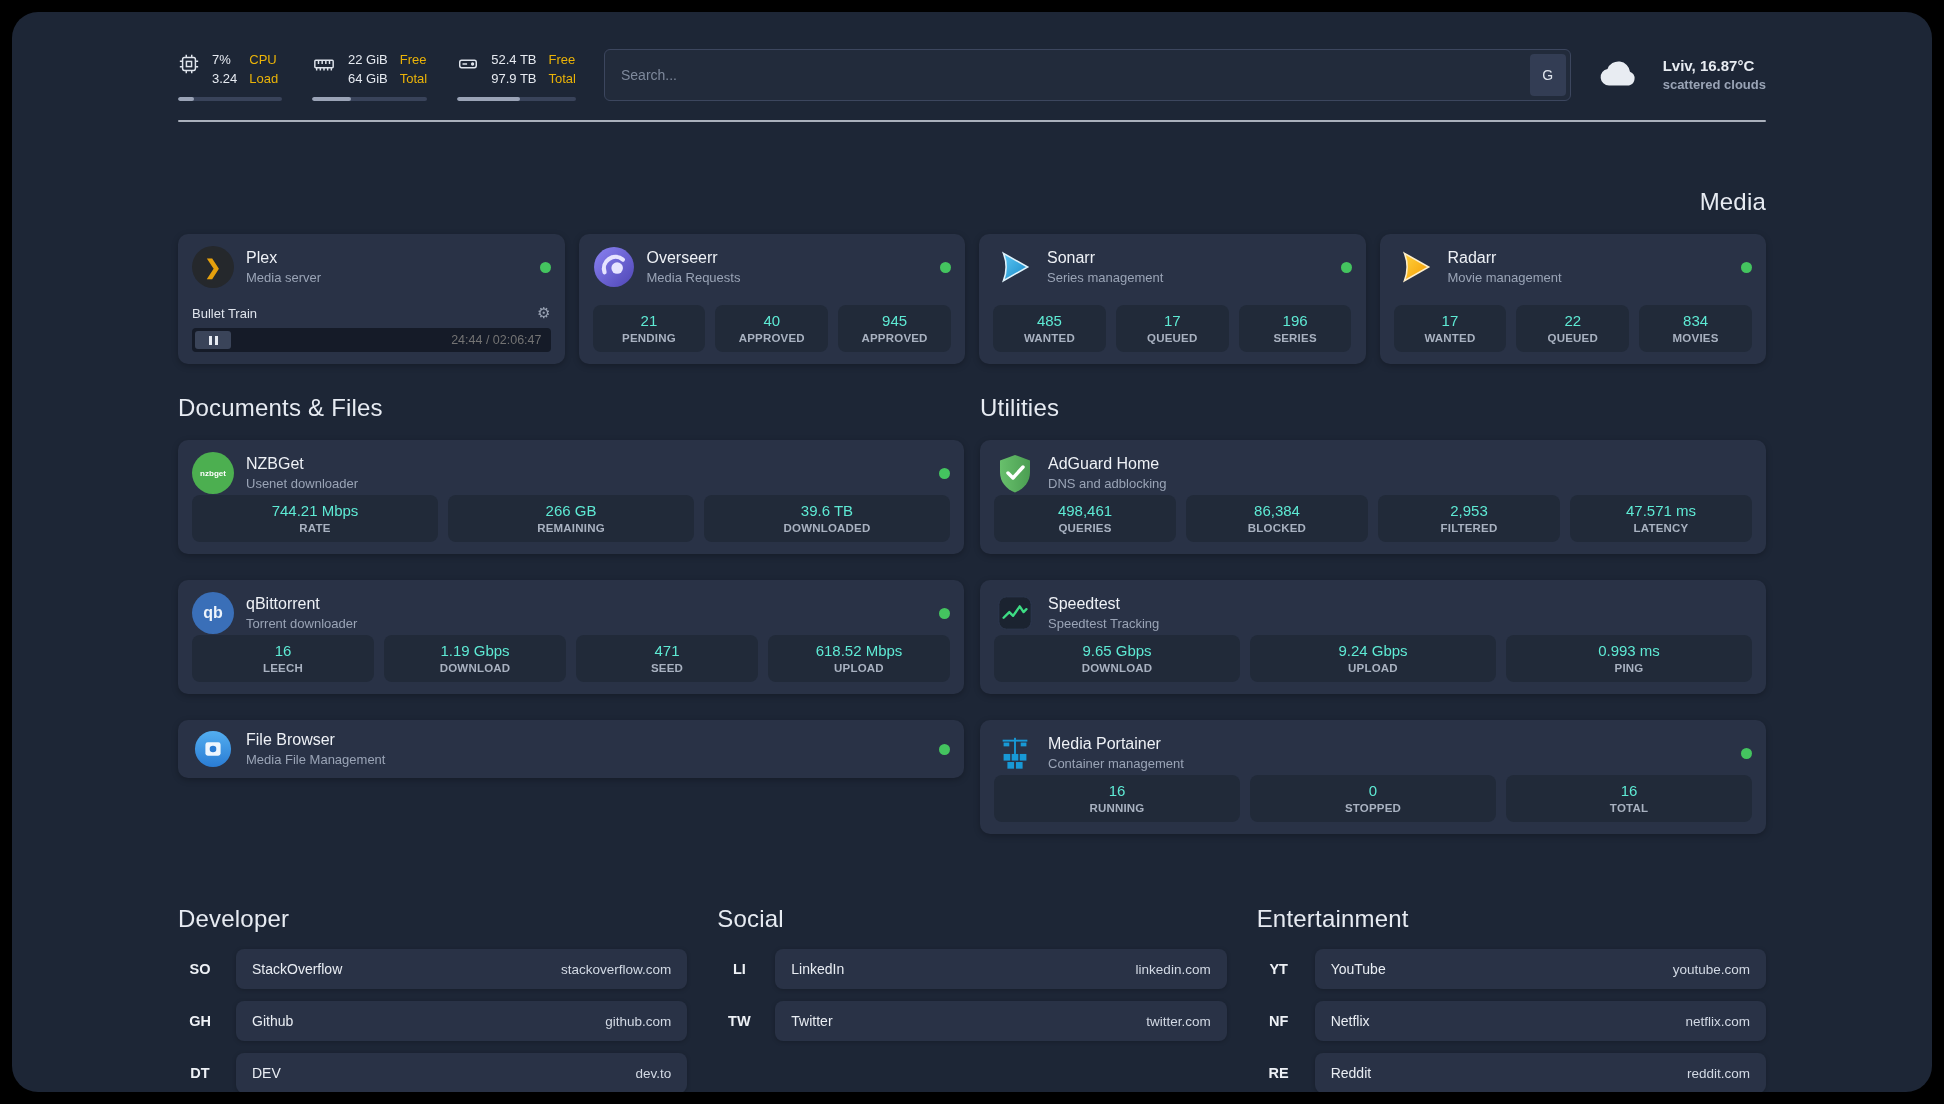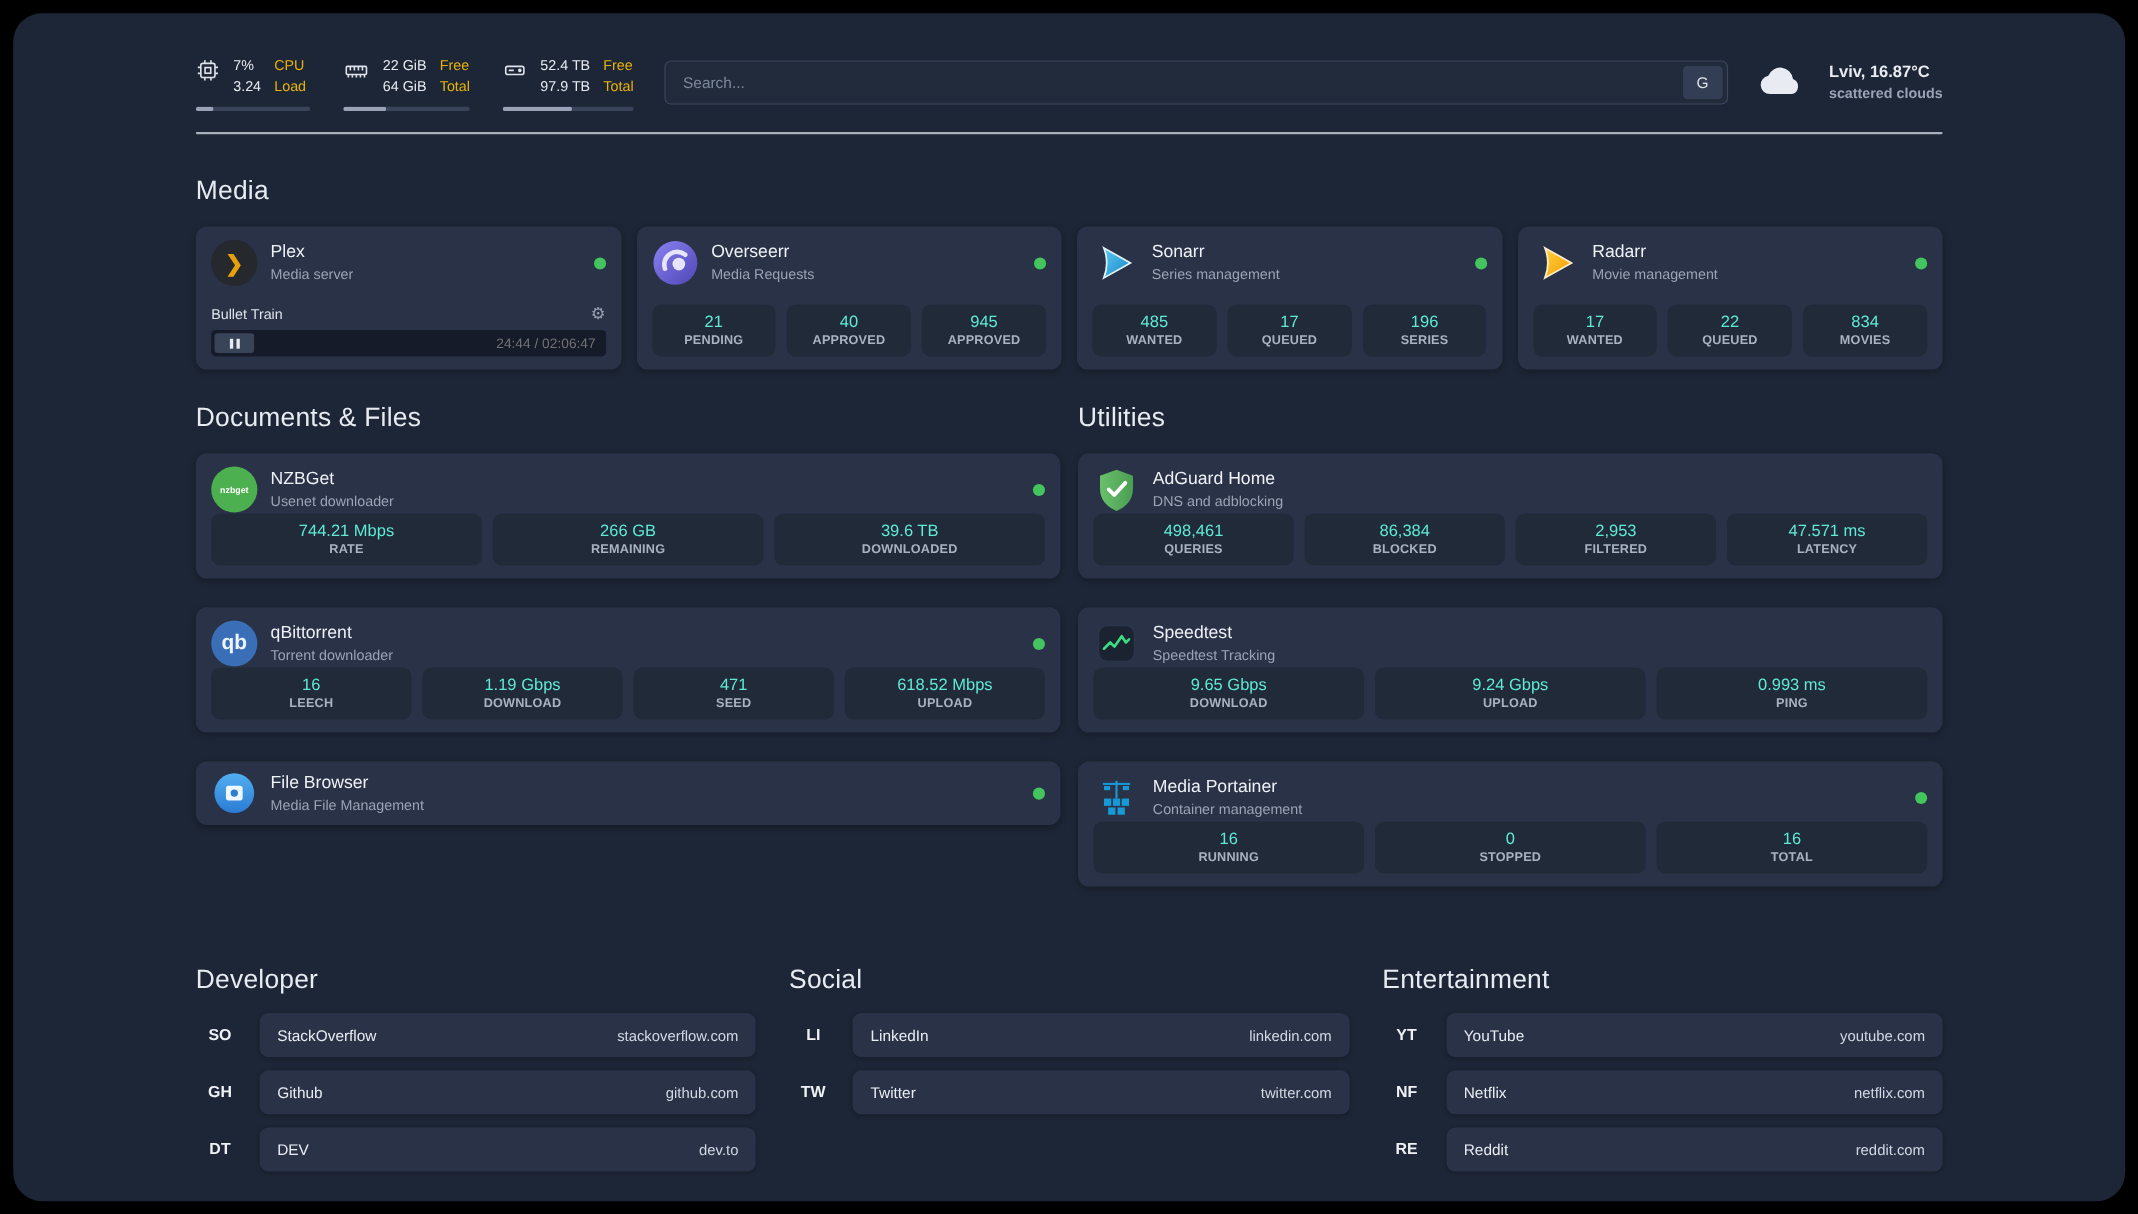--- a/index.html
+++ b/index.html
@@ -12,38 +12,38 @@
   .topbar { display:flex; align-items:center; margin-top:32px; height:62px; }
   .widgets { display:flex; gap:30px; }
   .widget { position:relative; display:flex; gap:12px; align-items:flex-start; padding-bottom:12px; min-width:104px; }
   .w-icon { color:#dfe4ec; margin-top:3px; display:flex; }
   .w-col { display:flex; flex-direction:column; font-size:13px; line-height:1.5; color:#e6eaf1; }
   .w-col.dim { color:#eab308;justify-content:center; }
   .w-cols { display:flex; gap:12px; }
   .w-bar { position:absolute; left:0; right:0; bottom:0; height:4px; background:#39435a; border-radius:2px; overflow:hidden; }
   .w-fill { height:100%; background:#9aa3b6; border-radius:2px; }
 
-  .searchwrap { flex:1; margin:0 28px; position:relative; height:40px; }
+  .searchwrap { flex:1; margin:0 28px; position:relative; height:52px; }
   .searchwrap input { width:100%; height:100%; background:#222b3b; border:1.5px solid #3c465e;
     border-radius:6px; color:#e6eaf1; padding:0 56px 0 16px; font-size:14px; outline:none;
     font-family:"Liberation Sans", sans-serif; }
   .searchwrap input::placeholder { color:#7e899c; }
   .g-btn { position:absolute; right:5px; top:5px; bottom:5px; width:36px; background:#333d54;
     border-radius:4px; color:#dfe4ec; font-size:14px; display:flex; align-items:center; justify-content:center; cursor:pointer; }
 
   .weather { display:flex; gap:24px; align-items:center;font-weight:bold; }
   .weather-lines { display:flex; flex-direction:column; line-height:1.4; }
   .weather-loc { font-size:15px; color:#e8ecf2; }
   .weather-cond { font-size:13px; color:#9aa4b6; }
 
   .divider { margin-top:14px; height:2px; background:rgba(224,230,240,0.72); border-radius:1px; }
 
   
   .sec-title { font-size:24px; color:#e7ebf2; font-weight:500; letter-spacing:.2px; }
-  .media-title { margin-top:38px; margin-bottom:18px; }
+  .media-title { margin-top:66px; margin-bottom:18px;text-align:right; }
   .media-grid { display:grid; grid-template-columns:repeat(4,1fr); gap:14px; }
 
   .card { background:#293246; border-radius:10px; padding:12px 14px;
     box-shadow:0 2px 6px rgba(0,0,0,.25); display:flex; flex-direction:column; cursor:pointer; }
   .media-grid .card { height:130px; }
   .card-head { display:flex; align-items:center; gap:12px; }
   .app-icon { width:42px; height:42px; border-radius:50%; display:flex; align-items:center; justify-content:center; flex:none; overflow:hidden; }
   .titles { flex:1; line-height:1.35; }
   .app-title { font-size:16px; color:#eef1f6; font-weight:500; }
   .app-sub { font-size:13px; color:#9aa4b6; }
@@ -67,21 +67,21 @@
   
   .cols { display:grid; grid-template-columns:1fr 1fr; column-gap:16px; margin-top:30px; }
   .col .sec-title { margin-bottom:18px; }
   .col-cards { display:flex; flex-direction:column; gap:26px; }
   .stat-card { height:114px; }
   .slim-card { height:58px; justify-content:center; }
 
   
   .i-plex { background:#25282c; color:#e5a00d; font-weight:700; font-size:20px; }
   .i-nzbget { background:#4caf50; color:#fff; font-size:8px; font-weight:700; }
-  .i-qb { background:#3a6fb8; color:#eef4fb; font-size:19px; font-weight:700; }
+  .i-qb { background:#3a6fb8; color:#eef4fb; font-size:16px; font-weight:700; }
 
   
   .bookmarks { display:grid; grid-template-columns:repeat(3,1fr); column-gap:30px; margin-top:71px; }
   .bm-col .sec-title { margin-bottom:16px; }
   .bm-rows { display:flex; flex-direction:column; gap:12px; }
   .bm-row { display:flex; align-items:center; gap:14px; height:40px; cursor:pointer; }
   .abbr { width:44px; text-align:center; font-weight:700; font-size:14.5px; color:#eef1f6; flex:none; }
   .pill { flex:1; height:40px; background:#293246; border-radius:8px; display:flex; align-items:center;
     justify-content:space-between; padding:0 16px; box-shadow:0 1px 4px rgba(0,0,0,.22); }
   .pill .name { font-size:14px; color:#e9edf3; }

